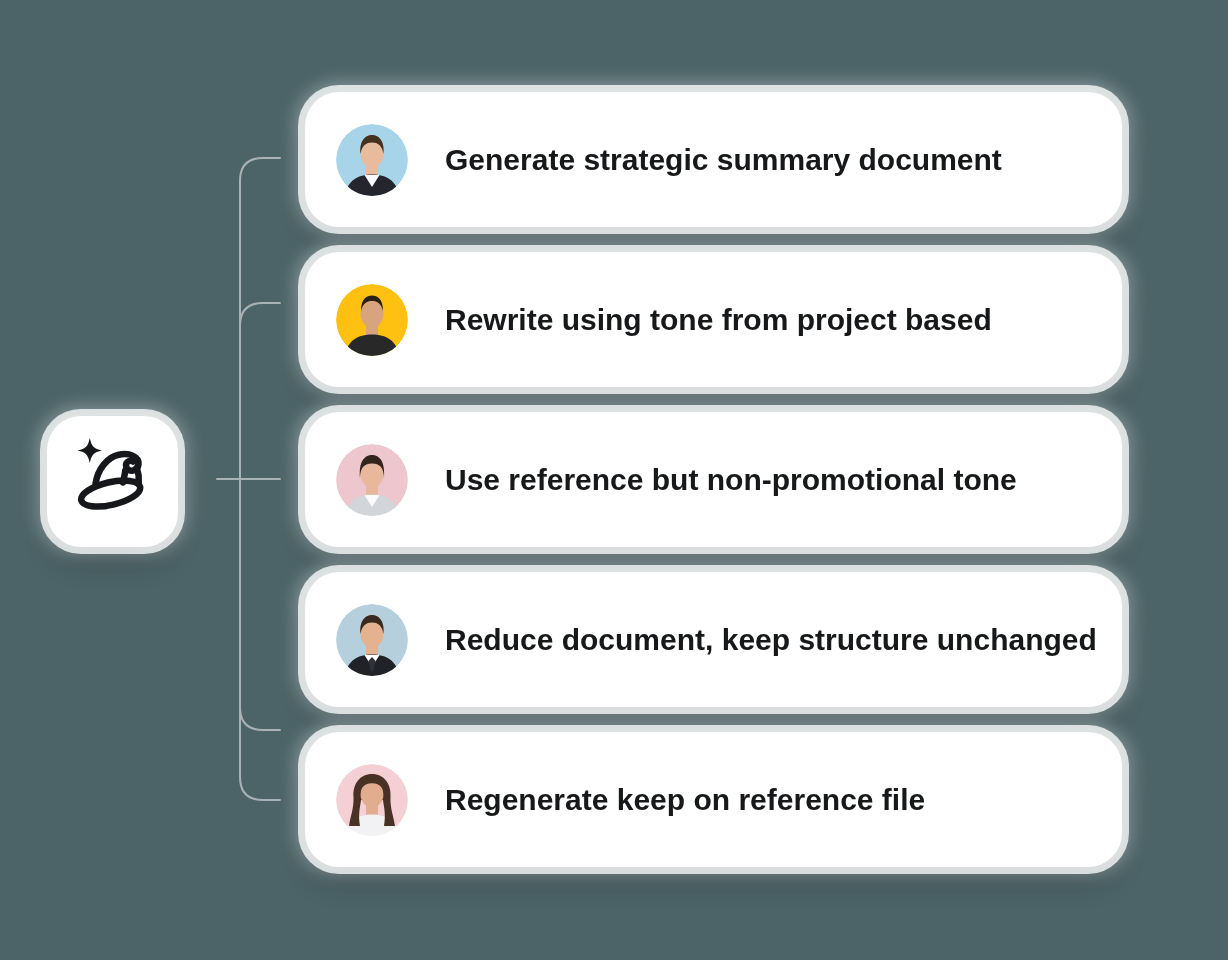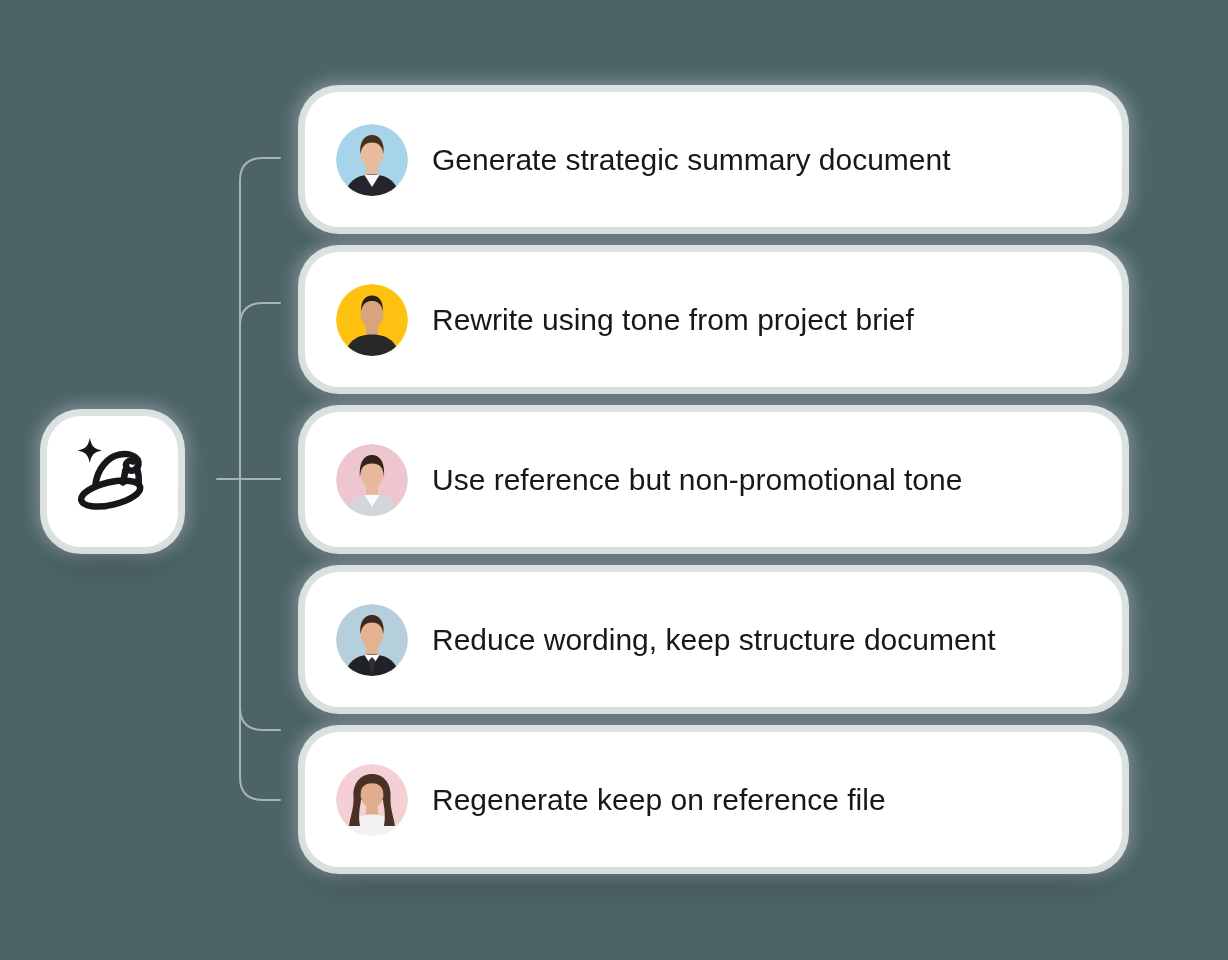--- a/index.html
+++ b/index.html
@@ -32,24 +32,25 @@
     padding-left:31px;box-sizing:border-box;gap:24px;
   }
   .c0{top:92px}.c1{top:252px}.c2{top:412px}.c3{top:572px}.c4{top:732px}
   .avatar{
     width:72px;height:72px;border-radius:50%;
     overflow:hidden;flex:none;
   }
   .avatar svg{display:block;width:72px;height:72px;}
   .label{
     font-size:30px;
-    font-weight:400;
+    font-weight:700;
     color:var(--text,#17181a);
     letter-spacing:0;
     white-space:nowrap;
+    margin-left:13px;
   }
 </style>
 </head>
 <body>
 
 <div class="stage" style="--bg: #4c6468; --line: #a9b2b7; --text: #17181a; --icon: #16171a;">
 
   <svg class="lines" viewBox="0 0 1228 960" aria-hidden="true">
     <path d="M280 158 H263 Q240 158 240 181 V479"></path>
     <path d="M280 303 H263 Q240 303 240 326 V479"></path>
@@ -87,21 +88,21 @@
   <div class="panel card c1">
     <div class="avatar">
         <svg viewBox="0 0 72 72">
           <circle cx="36" cy="36" r="36" fill="#fec011"></circle>
           <path d="M30 38 H42 V54 H30 Z" fill="#d8a47e"></path>
           <path d="M9 72 C11 56.5 22 50.5 36 50.5 C50 50.5 61 56.5 63 72 Z" fill="#282828"></path>
           <ellipse cx="36" cy="30" rx="11.5" ry="13.5" fill="#d8a47e"></ellipse>
           <path d="M25 27 C25 15 30.5 11.5 36 11.5 C41.5 11.5 47 15 47 27 C45 19.5 41.5 17 36 17 C30.5 17 27 19.5 25 27 Z" fill="#2c2014"></path>
         </svg>
       </div>
-    <div class="label">Rewrite using tone from project brief</div>
+    <div class="label">Rewrite using tone from project based</div>
   </div>
 
   <div class="panel card c2">
     <div class="avatar">
         <svg viewBox="0 0 72 72">
           <circle cx="36" cy="36" r="36" fill="#edc6ce"></circle>
           <path d="M30 38 H42 V54 H30 Z" fill="#e7b89c"></path>
           <path d="M9 72 C11 56.5 22 50.5 36 50.5 C50 50.5 61 56.5 63 72 Z" fill="#d2d5d9"></path>
           <path d="M28.5 51 L36 63 L43.5 51 Z" fill="#fbfbfc"></path>
           <ellipse cx="36" cy="30" rx="11.5" ry="13.5" fill="#e7b89c"></ellipse>
@@ -116,21 +117,21 @@
         <svg viewBox="0 0 72 72">
           <circle cx="36" cy="36" r="36" fill="#b6cfdd"></circle>
           <path d="M30 38 H42 V54 H30 Z" fill="#e5b290"></path>
           <path d="M9 72 C11 56.5 22 50.5 36 50.5 C50 50.5 61 56.5 63 72 Z" fill="#202228"></path>
           <path d="M28.5 51 L36 63 L43.5 51 Z" fill="#ffffff"></path>
           <path d="M36 53 L39.6 57 L37.6 66 L36 68.5 L34.4 66 L32.4 57 Z" fill="#2e3138"></path>
           <ellipse cx="36" cy="30" rx="11.5" ry="13.5" fill="#e5b290"></ellipse>
           <path d="M24.5 30 C23 16 30 11 36 11 C42 11 49 16 47.5 30 C46 21.5 42 18.5 36 18.5 C30 18.5 26 21.5 24.5 30 Z" fill="#3a2a1e"></path>
         </svg>
       </div>
-    <div class="label">Reduce wording, keep structure document</div>
+    <div class="label">Reduce document, keep structure unchanged</div>
   </div>
 
   <div class="panel card c4">
     <div class="avatar">
         <svg viewBox="0 0 72 72">
           <circle cx="36" cy="36" r="36" fill="#f4d0d4"></circle>
           <path d="M30 38 H42 V54 H30 Z" fill="#e2ac8e"></path>
           <path d="M9 72 C11 56.5 22 50.5 36 50.5 C50 50.5 61 56.5 63 72 Z" fill="#f2f2f4"></path>
           <path d="M36 10 C24 10 16.5 20 17.5 33 C18 44 14.5 52 13 62 L24 62 C22 50 24 44 25 36 L47 36 C48 44 50 50 48 62 L59 62 C57.5 52 54 44 54.5 33 C55.5 20 48 10 36 10 Z" fill="#4a3126"></path>
           <ellipse cx="36" cy="30" rx="11.5" ry="13.5" fill="#e2ac8e"></ellipse>

